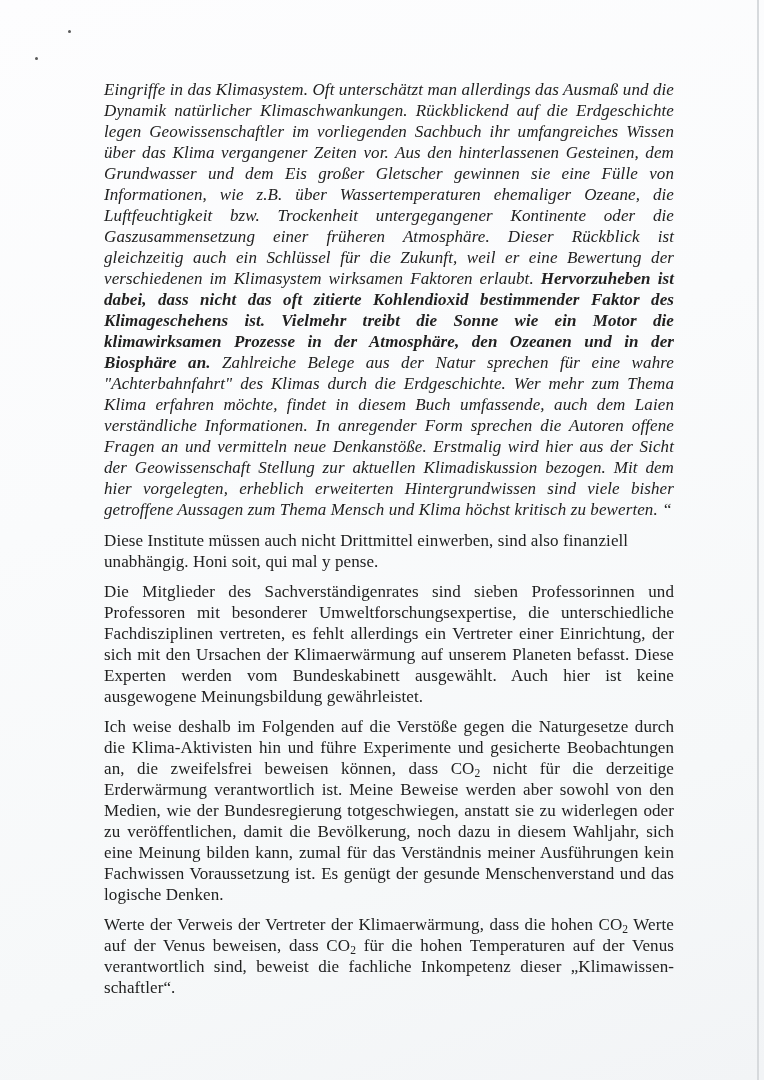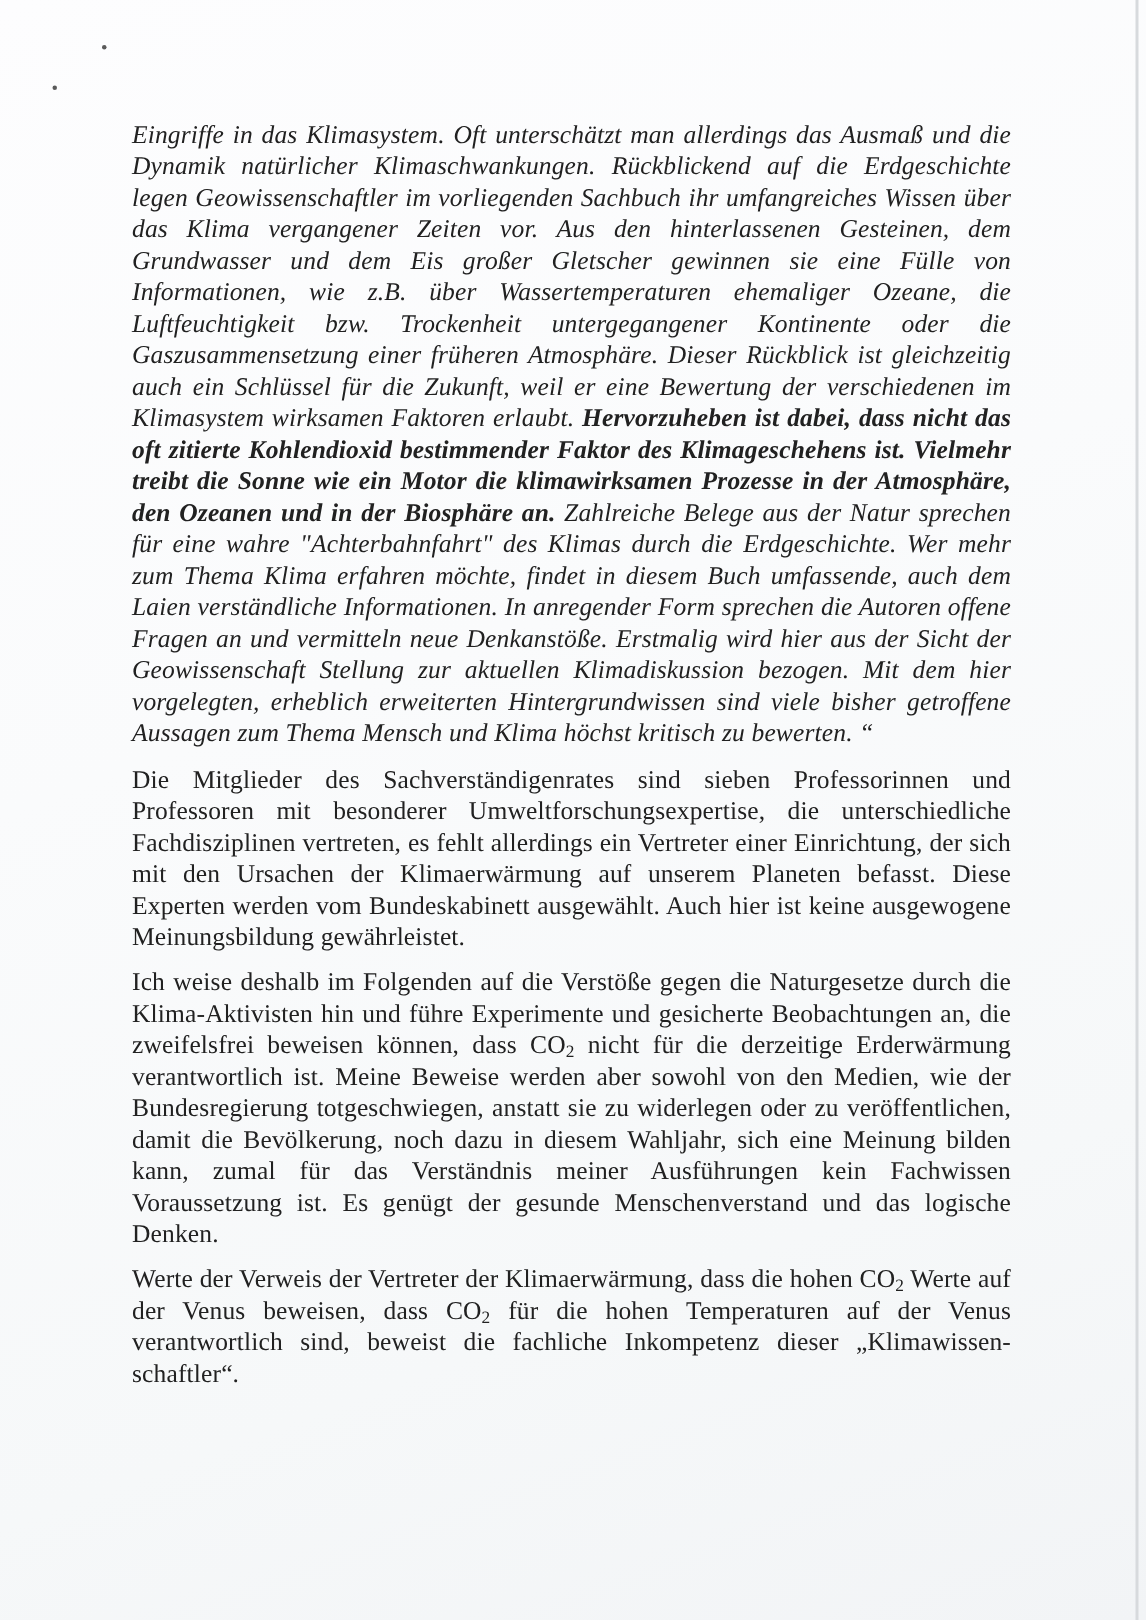--- a/index.html
+++ b/index.html
@@ -34,21 +34,21 @@
   }
   .speck-1 { left: 68px; top: 30px; }
   .speck-2 { left: 35px; top: 57px; }
   .textblock {
     position: absolute;
     left: 88px;
     top: 79px;
     width: 586px;
   }
   .textblock p {
-    margin: 0 0 9px 0;
+    margin: 0 0 9px 16px;
     font-size: 17px;
     line-height: 21px;
     text-align: justify;
     letter-spacing: 0.1px;
   }
   p.quote {
     font-style: italic;
     margin-bottom: 10px;
   }
   p.quote strong {
@@ -69,20 +69,21 @@
 <div class="page">
 
   <div class="speck speck-1"></div>
   <div class="speck speck-2"></div>
   <div class="scan-edge"></div>
 
   <div class="textblock">
 
     <p class="quote"><span>Eingriffe in das Klimasystem. Oft unterschätzt man allerdings das Ausmaß und die Dynamik natürlicher Klimaschwankungen. Rückblickend auf die Erdgeschichte legen Geowissenschaftler im vorliegenden Sachbuch ihr umfangreiches Wissen über das Klima vergangener Zeiten vor. Aus den hinterlassenen Gesteinen, dem Grundwasser und dem Eis großer Gletscher gewinnen sie eine Fülle von Informationen, wie z.B. über Wassertemperaturen ehemaliger Ozeane, die Luftfeuchtigkeit bzw. Trockenheit untergegangener Kontinente oder die Gaszusammensetzung einer früheren Atmosphäre. Dieser Rückblick ist gleichzeitig auch ein Schlüssel für die Zukunft, weil er eine Bewertung der verschiedenen im Klimasystem wirksamen Faktoren erlaubt. </span><strong>Hervorzuheben ist dabei, dass nicht das oft zitierte Kohlendioxid bestimmender Faktor des Klimageschehens ist. Vielmehr treibt die Sonne wie ein Motor die klimawirksamen Prozesse in der Atmosphäre, den Ozeanen und in der Biosphäre an.</strong><span> Zahlreiche Belege aus der Natur sprechen für eine wahre "Achterbahnfahrt" des Klimas durch die Erdgeschichte. Wer mehr zum Thema Klima erfahren möchte, findet in diesem Buch umfassende, auch dem Laien verständliche Informationen. In anregender Form sprechen die Autoren offene Fragen an und vermitteln neue Denkanstöße. Erstmalig wird hier aus der Sicht der Geowissenschaft Stellung zur aktuellen Klimadiskussion bezogen. Mit dem hier vorgelegten, erheblich erweiterten Hintergrundwissen sind viele bisher getroffene Aussagen zum Thema Mensch und Klima höchst kritisch zu bewerten. “</span></p>
 
+    <p class="ragged">Diese Institute müssen auch nicht Drittmittel einwerben, sind also finanziell unabhängig. Honi soit, qui mal y pense.</p>
 
     <p>Die Mitglieder des Sachverständigenrates sind sieben Professorinnen und Professoren mit besonderer Umweltforschungsexpertise, die unterschiedliche Fachdisziplinen vertreten, es fehlt allerdings ein Vertreter einer Einrichtung, der sich mit den Ursachen der Klimaerwärmung auf unserem Planeten befasst. Diese Experten werden vom Bundeskabinett ausgewählt. Auch hier ist keine ausgewogene Meinungsbildung gewährleistet.</p>
 
     <p><span>Ich weise deshalb im Folgenden auf die Verstöße gegen die Naturgesetze durch die Klima-Aktivisten hin und führe Experimente und gesicherte Beobachtungen an, die zweifelsfrei beweisen können, dass CO</span><sub>2</sub><span> nicht für die derzeitige Erderwärmung verantwortlich ist. Meine Beweise werden aber sowohl von den Medien, wie der Bundesregierung totgeschwiegen, anstatt sie zu widerlegen oder zu veröffentlichen, damit die Bevölkerung, noch dazu in diesem Wahljahr, sich eine Meinung bilden kann, zumal für das Verständnis meiner Ausführungen kein Fachwissen Voraussetzung ist. Es genügt der gesunde Menschenverstand und das logische Denken.</span></p>
 
     <p><span>Werte der Verweis der Vertreter der Klimaerwärmung, dass die hohen CO</span><sub>2</sub><span> Werte auf der Venus beweisen, dass CO</span><sub>2</sub><span> für die hohen Temperaturen auf der Venus verantwortlich sind, beweist die fachliche Inkompetenz dieser „Klimawissen-schaftler“.</span></p>
 
   </div>
 </div>
 

